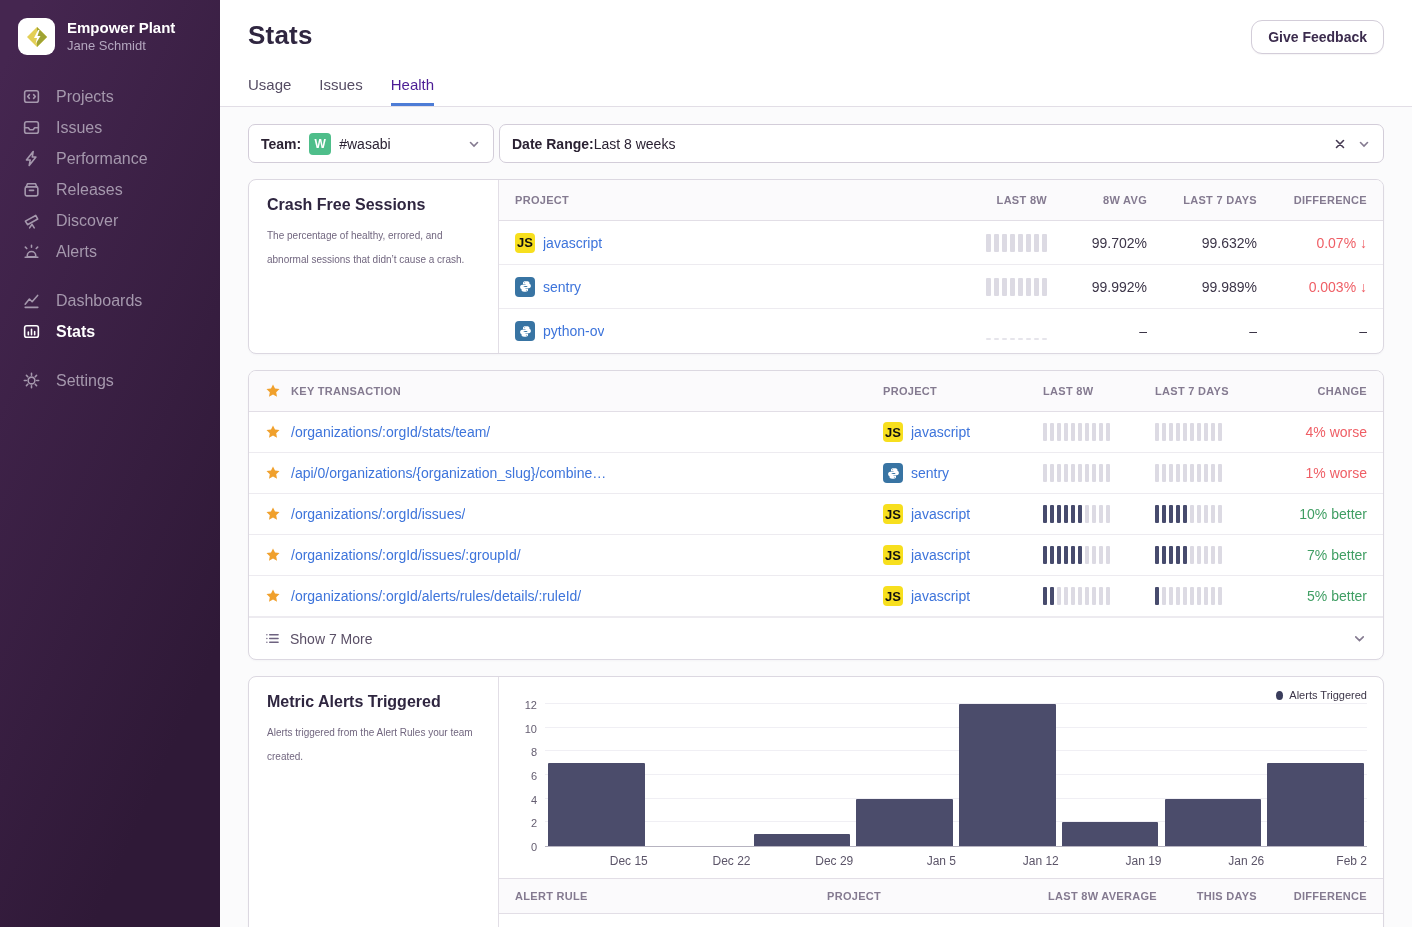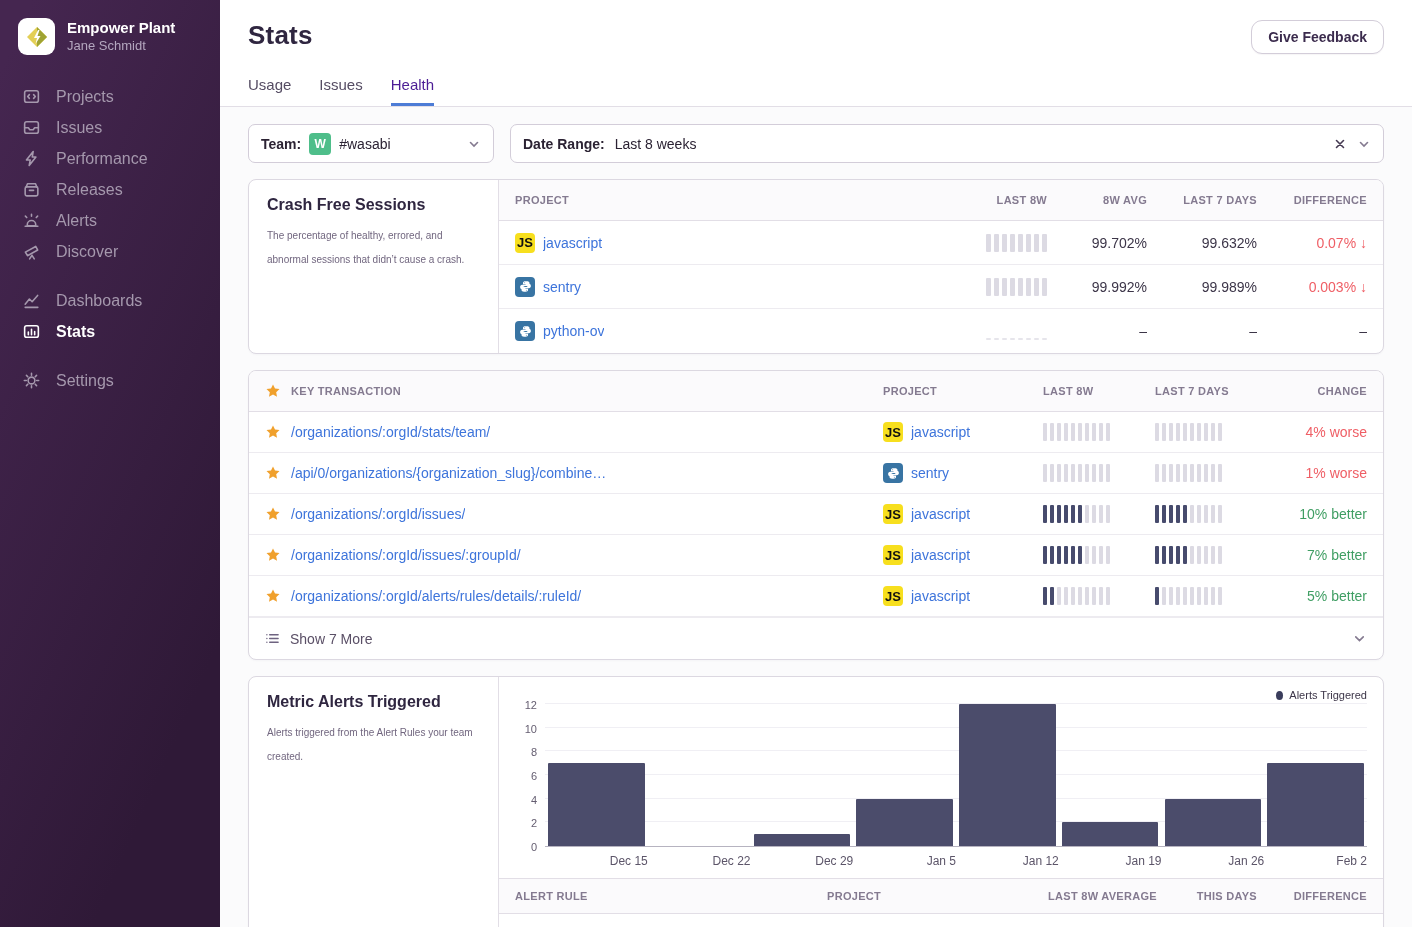--- a/index.html
+++ b/index.html
@@ -38,21 +38,21 @@
   .page-title{font-size:26px;font-weight:700;color:var(--ink-heading);letter-spacing:.2px}
   .feedback-btn{background:#fff;border:1px solid #d3cdd9;border-radius:11px;padding:8px 16px;
     font-size:14px;font-weight:700;color:#3b2b4d;cursor:pointer;box-shadow:0 1px 1px rgba(40,30,60,.04)}
   .tabs{display:flex;gap:28px;margin-top:22px}
   .tab{font-size:15px;color:#554c63;padding-bottom:10px;border-bottom:3px solid transparent;cursor:pointer}
   .tab.active{color:#4c1d95;border-bottom-color:#4d7cd6}
 
   .content{padding:17px 28px 0;flex:1;min-height:0}
 
   
-  .filters{display:flex;gap:16px}
+  .filters{display:flex;gap:5px}
   .select{background:#fff;border:1px solid #d3cdd9;border-radius:7px;height:39px;
     display:flex;align-items:center;padding:0 12px;font-size:14px;cursor:pointer}
   .team-select{width:246px;flex:0 0 246px;justify-content:flex-start;gap:8px}
   .date-select{flex:1}
   .f-label{font-weight:700;color:#2b2233}
   .team-avatar{width:22px;height:22px;border-radius:4px;background:#4ebe8a;color:#fff;
     font-size:12px;font-weight:700;display:flex;align-items:center;justify-content:center}
   .f-value{color:#2b2233}
   .spacer{flex:1}
   .chev{color:#847a90;display:flex}
@@ -174,34 +174,34 @@
           <svg width="19" height="19" viewBox="0 0 18 18" fill="none" stroke="currentColor" stroke-width="1.5" stroke-linecap="round" stroke-linejoin="round">
               <rect x="3" y="6.5" width="12" height="8.5" rx="1.5"></rect>
               <path d="M4 6.5 5.2 3.5h7.6L14 6.5M7 9.8h4"></path>
             </svg>
         </span>
         <span>Releases</span>
       </div>
       <div class="nav-item">
         <span class="nicon">
           <svg width="19" height="19" viewBox="0 0 18 18" fill="none" stroke="currentColor" stroke-width="1.5" stroke-linecap="round" stroke-linejoin="round">
+              <path d="M3.2 9.6 13 4.2l1.9 3.4L5.2 13l-2-3.4z"></path>
+              <path d="M9.5 12.5v1M7.2 16l2.3-3.4 2.1 3.4"></path>
+            </svg>
+        </span>
+        <span>Discover</span>
+      </div>
+      <div class="nav-item">
+        <span class="nicon">
+          <svg width="19" height="19" viewBox="0 0 18 18" fill="none" stroke="currentColor" stroke-width="1.5" stroke-linecap="round" stroke-linejoin="round">
               <path d="M5 13a4 4 0 0 1 8 0v1H5v-1z"></path>
               <path d="M3 14.5h12M9 5V3M4.5 6.2 3.2 4.9M13.5 6.2l1.3-1.3"></path>
             </svg>
         </span>
         <span>Alerts</span>
-      </div>
-      <div class="nav-item">
-        <span class="nicon">
-          <svg width="19" height="19" viewBox="0 0 18 18" fill="none" stroke="currentColor" stroke-width="1.5" stroke-linecap="round" stroke-linejoin="round">
-              <path d="M3.2 9.6 13 4.2l1.9 3.4L5.2 13l-2-3.4z"></path>
-              <path d="M9.5 12.5v1M7.2 16l2.3-3.4 2.1 3.4"></path>
-            </svg>
-        </span>
-        <span>Discover</span>
       </div>
 
       <div class="nav-gap"></div>
 
       <div class="nav-item">
         <span class="nicon">
           <svg width="19" height="19" viewBox="0 0 18 18" fill="none" stroke="currentColor" stroke-width="1.5" stroke-linecap="round" stroke-linejoin="round">
               <path d="M3 12.5 7 7.6l2.6 2.6 5.2-6"></path>
               <path d="M3 15.5h12"></path>
             </svg>
@@ -255,21 +255,21 @@
           <span class="f-value">#wasabi</span>
           <span class="spacer"></span>
           <span class="chev">
             <svg width="14" height="14" viewBox="0 0 14 14" fill="none" stroke="currentColor" stroke-width="1.6" stroke-linecap="round">
                 <path d="M3.5 5.5 7 9l3.5-3.5"></path>
               </svg>
           </span>
         </div>
         <div class="select date-select">
           <span class="f-label">Date Range:</span>
-          <span class="f-value" style="margin-left:10px">Last 8 weeks</span>
+          <span class="f-value" style="">Last 8 weeks</span>
           <span class="spacer"></span>
           <span class="clear-x">
             <svg width="14" height="14" viewBox="0 0 14 14" fill="none" stroke="currentColor" stroke-width="1.6" stroke-linecap="round">
                 <path d="M3.5 3.5 10.5 10.5M10.5 3.5 3.5 10.5"></path>
               </svg>
           </span>
           <span class="chev">
             <svg width="14" height="14" viewBox="0 0 14 14" fill="none" stroke="currentColor" stroke-width="1.6" stroke-linecap="round">
                 <path d="M3.5 5.5 7 9l3.5-3.5"></path>
               </svg>

